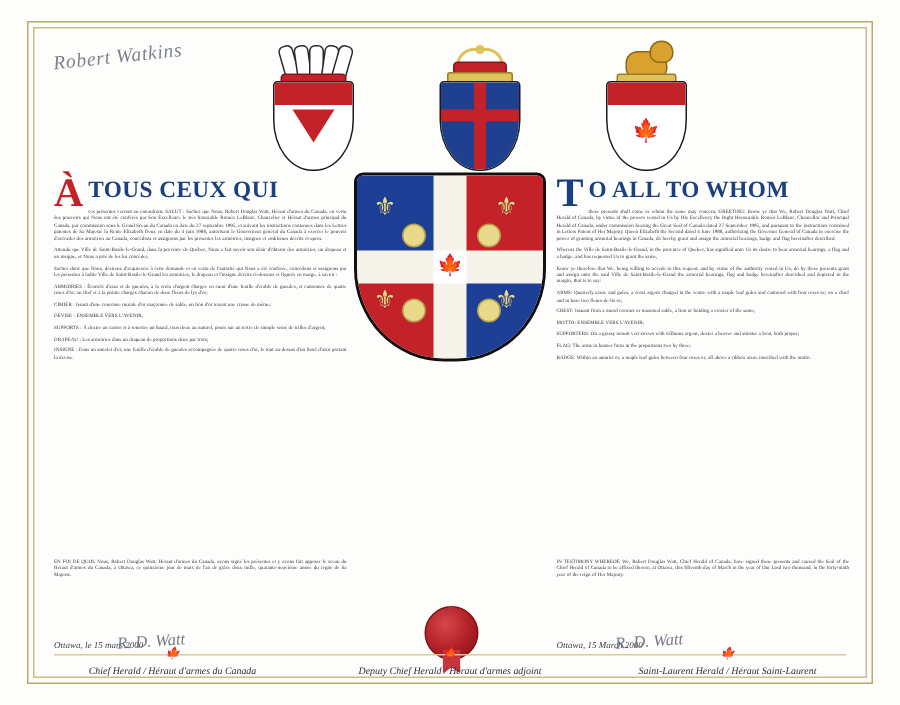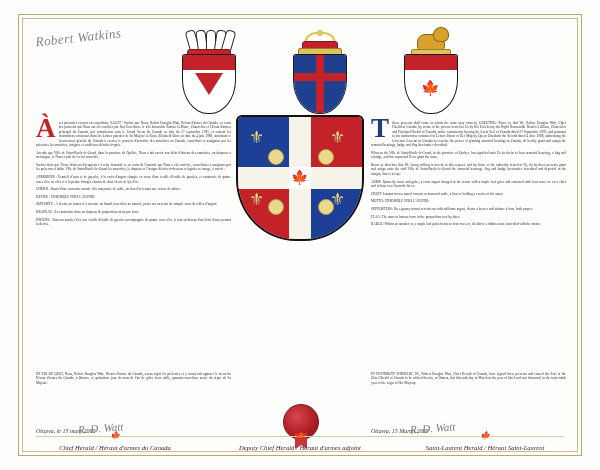--- a/index.html
+++ b/index.html
@@ -470,37 +470,39 @@
       <div class="fleur fl2">⚜</div>
       <div class="fleur fl4">⚜</div>
       <div class="arms-disc"></div>
       <div class="arms-disc-leaf">🍁</div>
     </div>
   </div>
 
   <div class="col col-left">
     <div class="headline">
       <span class="dropcap">À</span>
+      <span>TOUS CEUX QUI</span>
     </div>
     <div class="body-text">
       <p>ces présentes verront ou entendront, SALUT : Sachez que Nous, Robert Douglas Watt, Héraut d'armes du Canada, en vertu des pouvoirs qui Nous ont été conférés par Son Excellence le très honorable Roméo LeBlanc, Chancelier et Héraut d'armes principal du Canada, par commission sous le Grand Sceau du Canada en date du 27 septembre 1995, et suivant les instructions contenues dans les Lettres patentes de Sa Majesté la Reine Elizabeth Deux en date du 4 juin 1988, autorisant le Gouverneur général du Canada à exercer le pouvoir d'accorder des armoiries au Canada, concédons et assignons par les présentes les armoiries, insignes et emblèmes décrits ci-après.</p>
       <p>Attendu que Ville de Saint-Basile-le-Grand, dans la province de Québec, Nous a fait savoir son désir d'obtenir des armoiries, un drapeau et un insigne, et Nous a prié de les lui concéder,</p>
       <p>Sachez donc que Nous, désireux d'acquiescer à cette demande et en vertu de l'autorité qui Nous a été conférée, concédons et assignons par les présentes à ladite Ville de Saint-Basile-le-Grand les armoiries, le drapeau et l'insigne décrits ci-dessous et figurés en marge, à savoir :</p>
       <p>ARMOIRIES : Écartelé d'azur et de gueules, à la croix d'argent chargée en cœur d'une feuille d'érable de gueules, et cantonnée de quatre roses d'or; au chef et à la pointe chargés chacun de deux fleurs de lys d'or;</p>
       <p>CIMIER : Issant d'une couronne murale d'or maçonnée de sable, un lion d'or tenant une crosse de même;</p>
       <p>DEVISE : ENSEMBLE VERS L'AVENIR;</p>
       <p>SUPPORTS : À dextre un castor et à senestre un huard, tous deux au naturel, posés sur un tertre de sinople semé de trilles d'argent;</p>
       <p>DRAPEAU : Les armoiries dans un drapeau de proportions deux par trois;</p>
       <p>INSIGNE : Dans un annelet d'or, une feuille d'érable de gueules accompagnée de quatre roses d'or, le tout au-dessus d'un listel d'azur portant la devise.</p>
     </div>
   </div>
 
   <div class="col col-right">
     <div class="headline">
       <span class="dropcap-blue">T</span>
+      <span>O ALL TO WHOM</span>
     </div>
     <div class="body-text">
       <p>these presents shall come or whom the same may concern, GREETING: Know ye that We, Robert Douglas Watt, Chief Herald of Canada, by virtue of the powers vested in Us by His Excellency the Right Honourable Roméo LeBlanc, Chancellor and Principal Herald of Canada, under commission bearing the Great Seal of Canada dated 27 September 1995, and pursuant to the instructions contained in Letters Patent of Her Majesty Queen Elizabeth the Second dated 4 June 1988, authorizing the Governor General of Canada to exercise the power of granting armorial bearings in Canada, do hereby grant and assign the armorial bearings, badge and flag hereinafter described.</p>
       <p>Whereas the Ville de Saint-Basile-le-Grand, in the province of Quebec, has signified unto Us its desire to bear armorial bearings, a flag and a badge, and has requested Us to grant the same,</p>
       <p>Know ye therefore that We, being willing to accede to this request, and by virtue of the authority vested in Us, do by these presents grant and assign unto the said Ville de Saint-Basile-le-Grand the armorial bearings, flag and badge hereinafter described and depicted in the margin, that is to say:</p>
       <p>ARMS: Quarterly azure and gules, a cross argent charged in the centre with a maple leaf gules and cantoned with four roses or; on a chief and in base two fleurs-de-lis or;</p>
       <p>CREST: Issuant from a mural coronet or masoned sable, a lion or holding a crozier of the same;</p>
       <p>MOTTO: ENSEMBLE VERS L'AVENIR;</p>
       <p>SUPPORTERS: On a grassy mount vert strewn with trilliums argent, dexter a beaver and sinister a loon, both proper;</p>
       <p>FLAG: The arms in banner form in the proportions two by three;</p>

